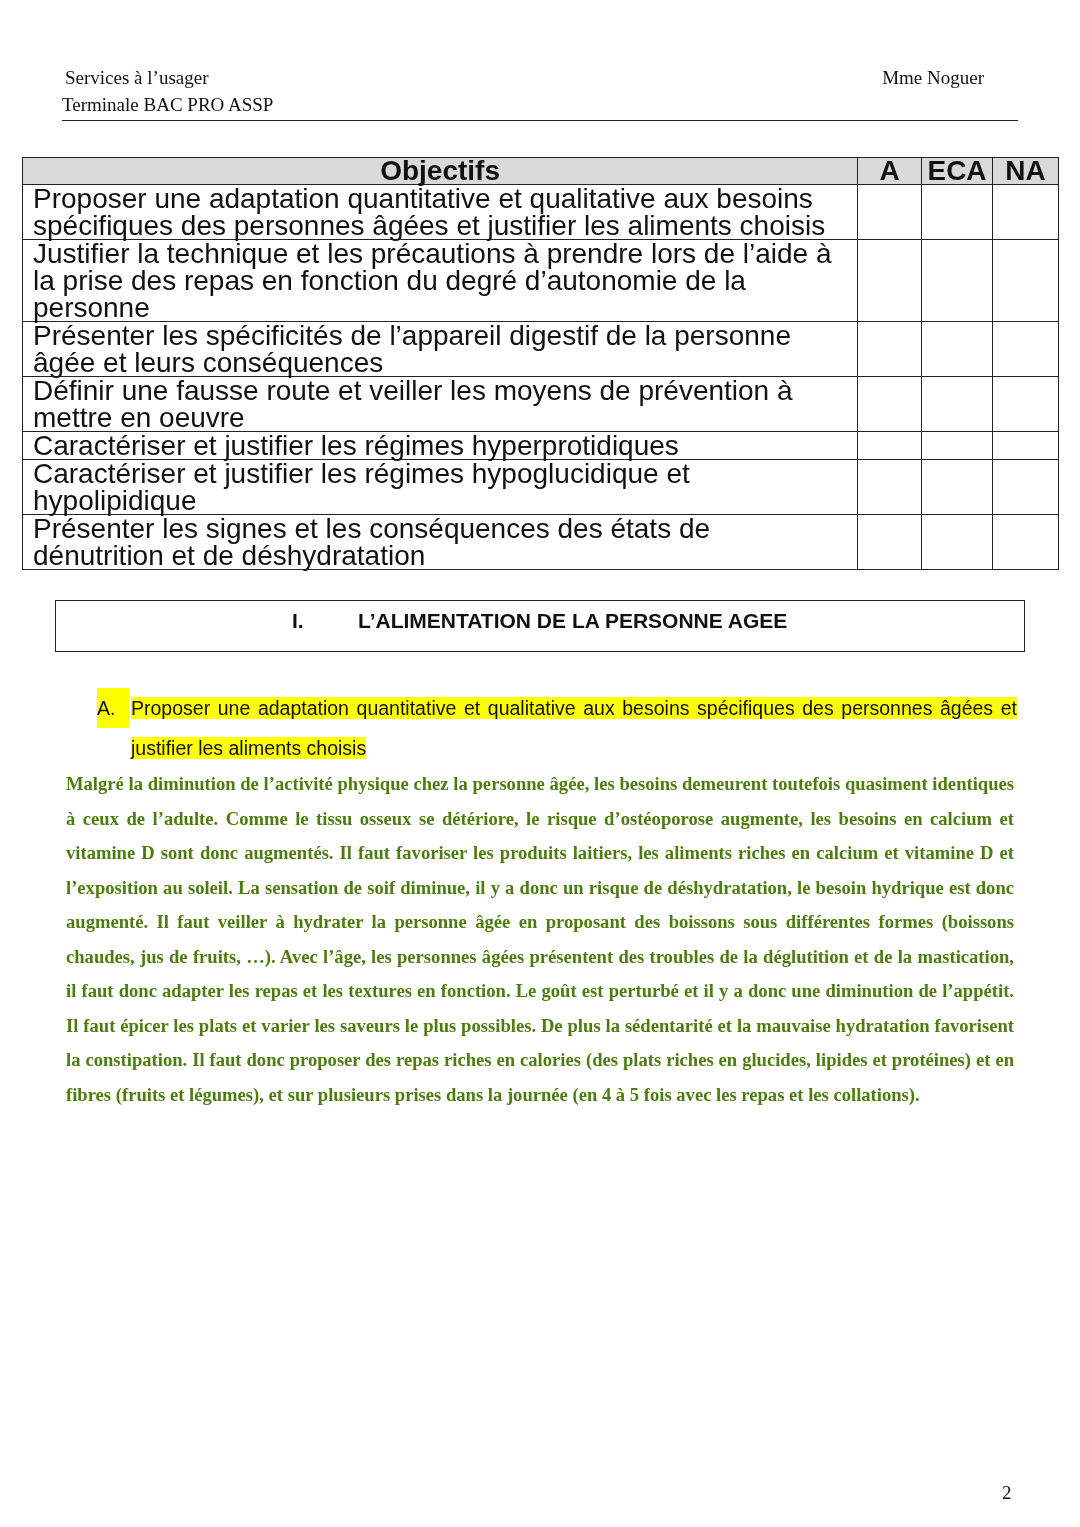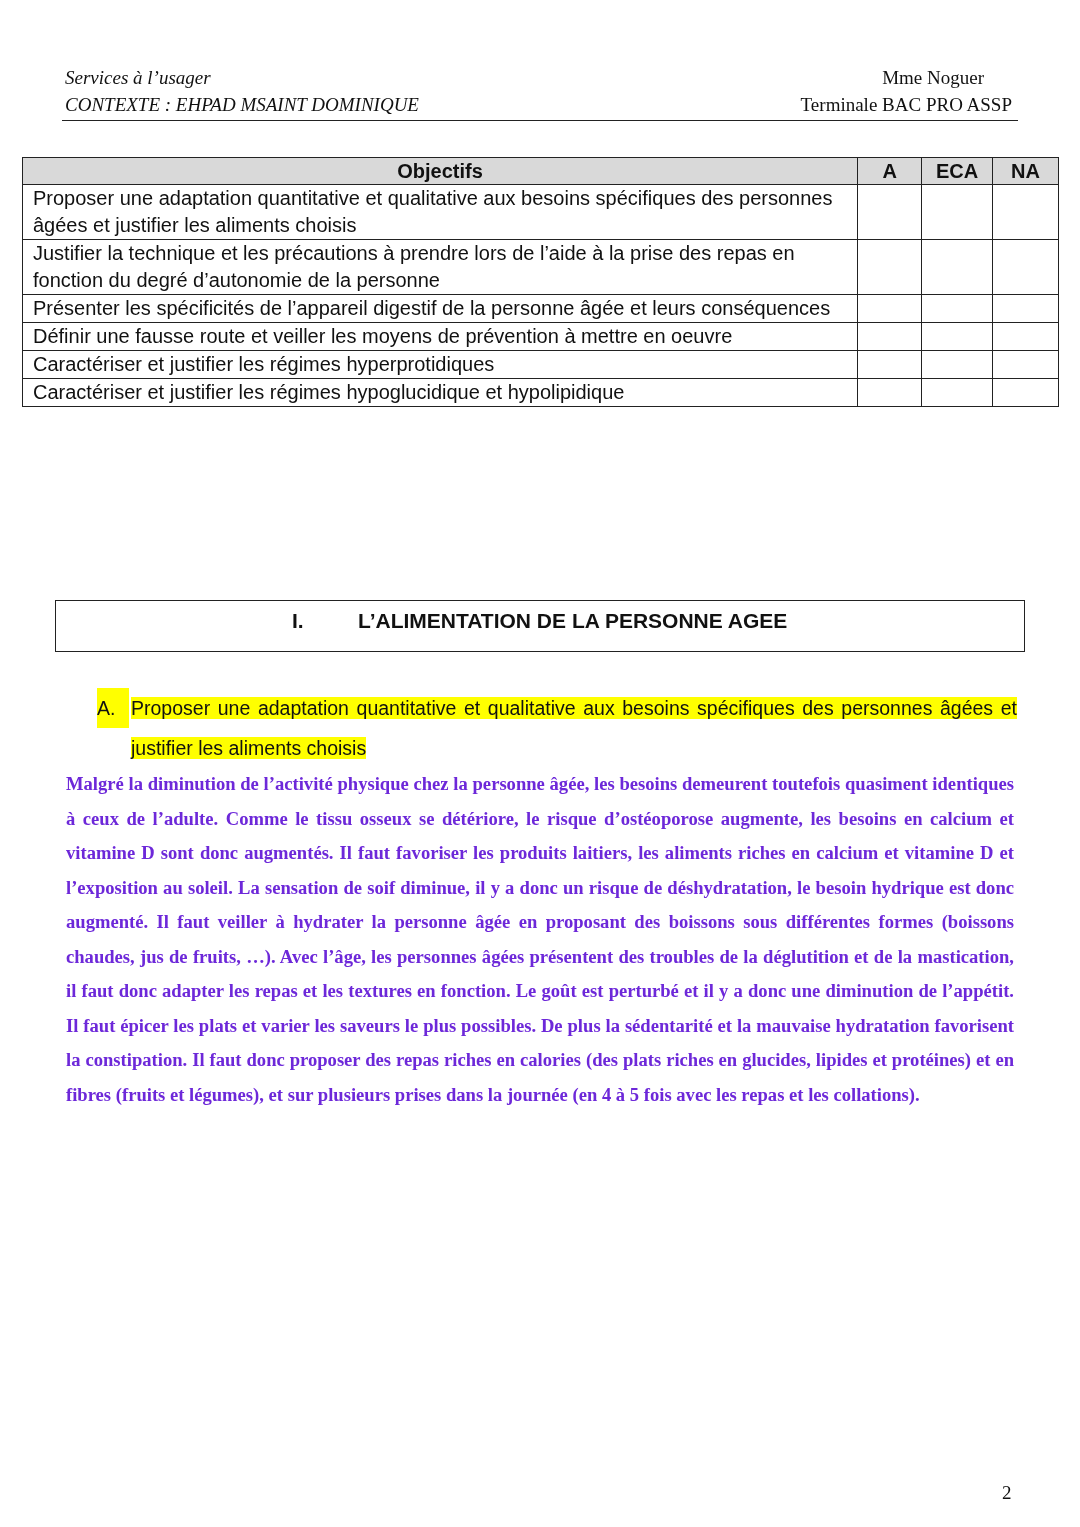--- a/index.html
+++ b/index.html
@@ -5,28 +5,28 @@
   html, body { margin: 0; padding: 0; background: #ffffff; }
   body { width: 1080px; height: 1527px; position: relative; overflow: hidden; }
 
   .page-header {
     position: absolute; left: 62px; top: 64px; width: 956px;
     border-bottom: 1.5px solid #222;
     font-family: "Liberation Serif", serif; font-size: 19px; color: #111;
     height: 56px;
   }
   .ph-row { display: flex; justify-content: space-between; height: 27px; line-height: 27px; }
-  .ph-left { padding-left: 3px; font-style: italic; }
+  .ph-left { padding-left: 3px; }
   .ph-right { padding-right: 6px; text-align: right; }
   .ph-right.r1 { padding-right: 34px; margin-left: 48px; }
 
   table.objectives {
     position: absolute; left: 22px; top: 157px; width: 1037px;
     border-collapse: collapse;
-    font-family: "Liberation Sans", sans-serif; font-size: 20px; color: #111;
+    font-family: "Liberation Sans", sans-serif; font-size: 28px; color: #111;
   }
   table.objectives th, table.objectives td {
     border: 1.5px solid #222; padding: 0 10px; line-height: 27px; vertical-align: top;
   }
   table.objectives th { background: #d9d9d9; font-weight: bold; text-align: center; padding: 0; height: 26px; line-height: 26px; }
   table.objectives td.obj { width: 815px; }
   table.objectives td.chk { padding: 0; }
   col.c-obj { width: 836px; }
   col.c-a { width: 64px; }
   col.c-eca { width: 71px; }
@@ -44,39 +44,38 @@
     position: absolute; left: 97px; top: 688px; width: 920px;
     font-family: "Liberation Sans", sans-serif; font-size: 19.5px; color: #111;
     line-height: 40px;
   }
   .subheading .letter { position: absolute; left: 0; top: 0; background: #ffff00; padding-right: 14px; }
   .subheading .hl { background: #ffff00; }
   .subheading .text { display: block; padding-left: 34px; text-align: justify; }
 
   .answer {
     position: absolute; left: 66px; top: 767px; width: 948px;
-    font-family: "Liberation Serif", serif; font-weight: bold; font-size: 18.6px; color: #6d28d9;
+    font-family: "Liberation Serif", serif; font-weight: bold; font-size: 18.6px; color: #4d7c0f;
     line-height: 34.5px; text-align: justify; margin: 0;
   }
 
   .page-number {
     position: absolute; left: 1002px; top: 1482px;
     font-family: "Liberation Serif", serif; font-size: 19px; color: #111;
   }
 </style>
 </head>
 <body>
 
 <div class="page-header">
   <div class="ph-row">
     <span class="ph-left">Services à l’usager</span>
     <span class="ph-right r1">Mme Noguer</span>
   </div>
   <div class="ph-row">
-    <span class="ph-left">CONTEXTE : EHPAD MSAINT DOMINIQUE</span>
     <span class="ph-right">Terminale  BAC PRO ASSP</span>
   </div>
 </div>
 
 <table class="objectives">
   <colgroup>
       <col class="c-obj">
       <col class="c-a">
       <col class="c-eca">
       <col class="c-na">
@@ -119,20 +118,26 @@
       <td class="chk"></td>
       <td class="chk"></td>
       <td class="chk"></td>
     </tr>
     <tr>
       <td class="obj">Caractériser et justifier les régimes hypoglucidique et hypolipidique</td>
       <td class="chk"></td>
       <td class="chk"></td>
       <td class="chk"></td>
     </tr>
+    <tr>
+      <td class="obj">Présenter les signes et les conséquences des états de dénutrition et de déshydratation</td>
+      <td class="chk"></td>
+      <td class="chk"></td>
+      <td class="chk"></td>
+    </tr>
   </tbody>
 </table>
 
 <div class="section-box">
   <span class="num">I.</span>
   <span class="title">L’ALIMENTATION DE LA PERSONNE AGEE</span>
 </div>
 
 <div class="subheading">
   <span class="letter">A.</span>

